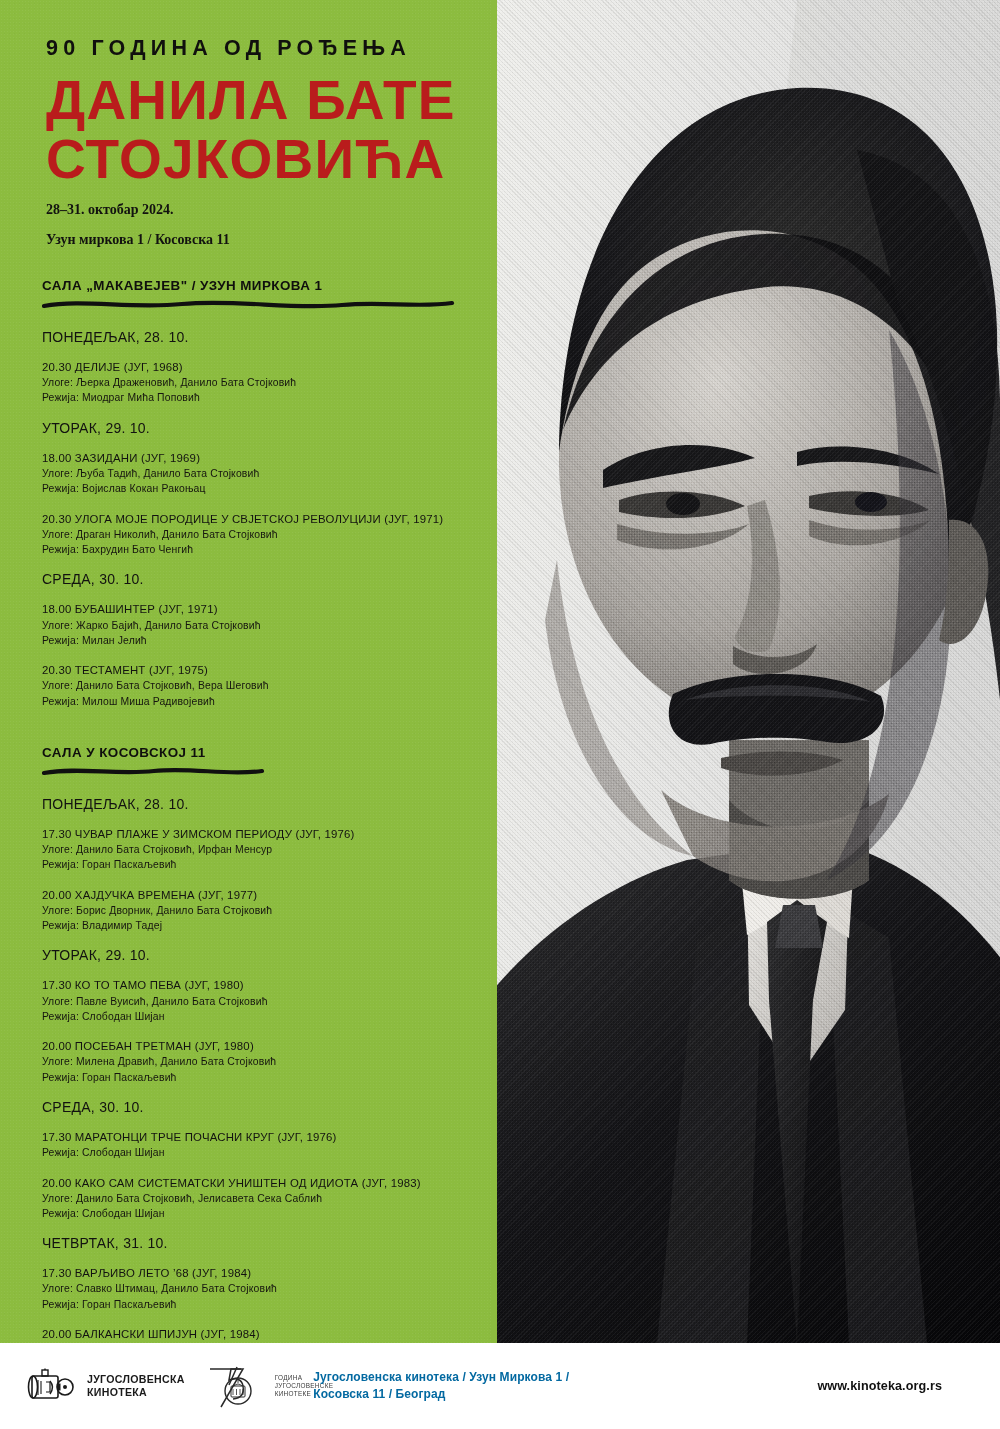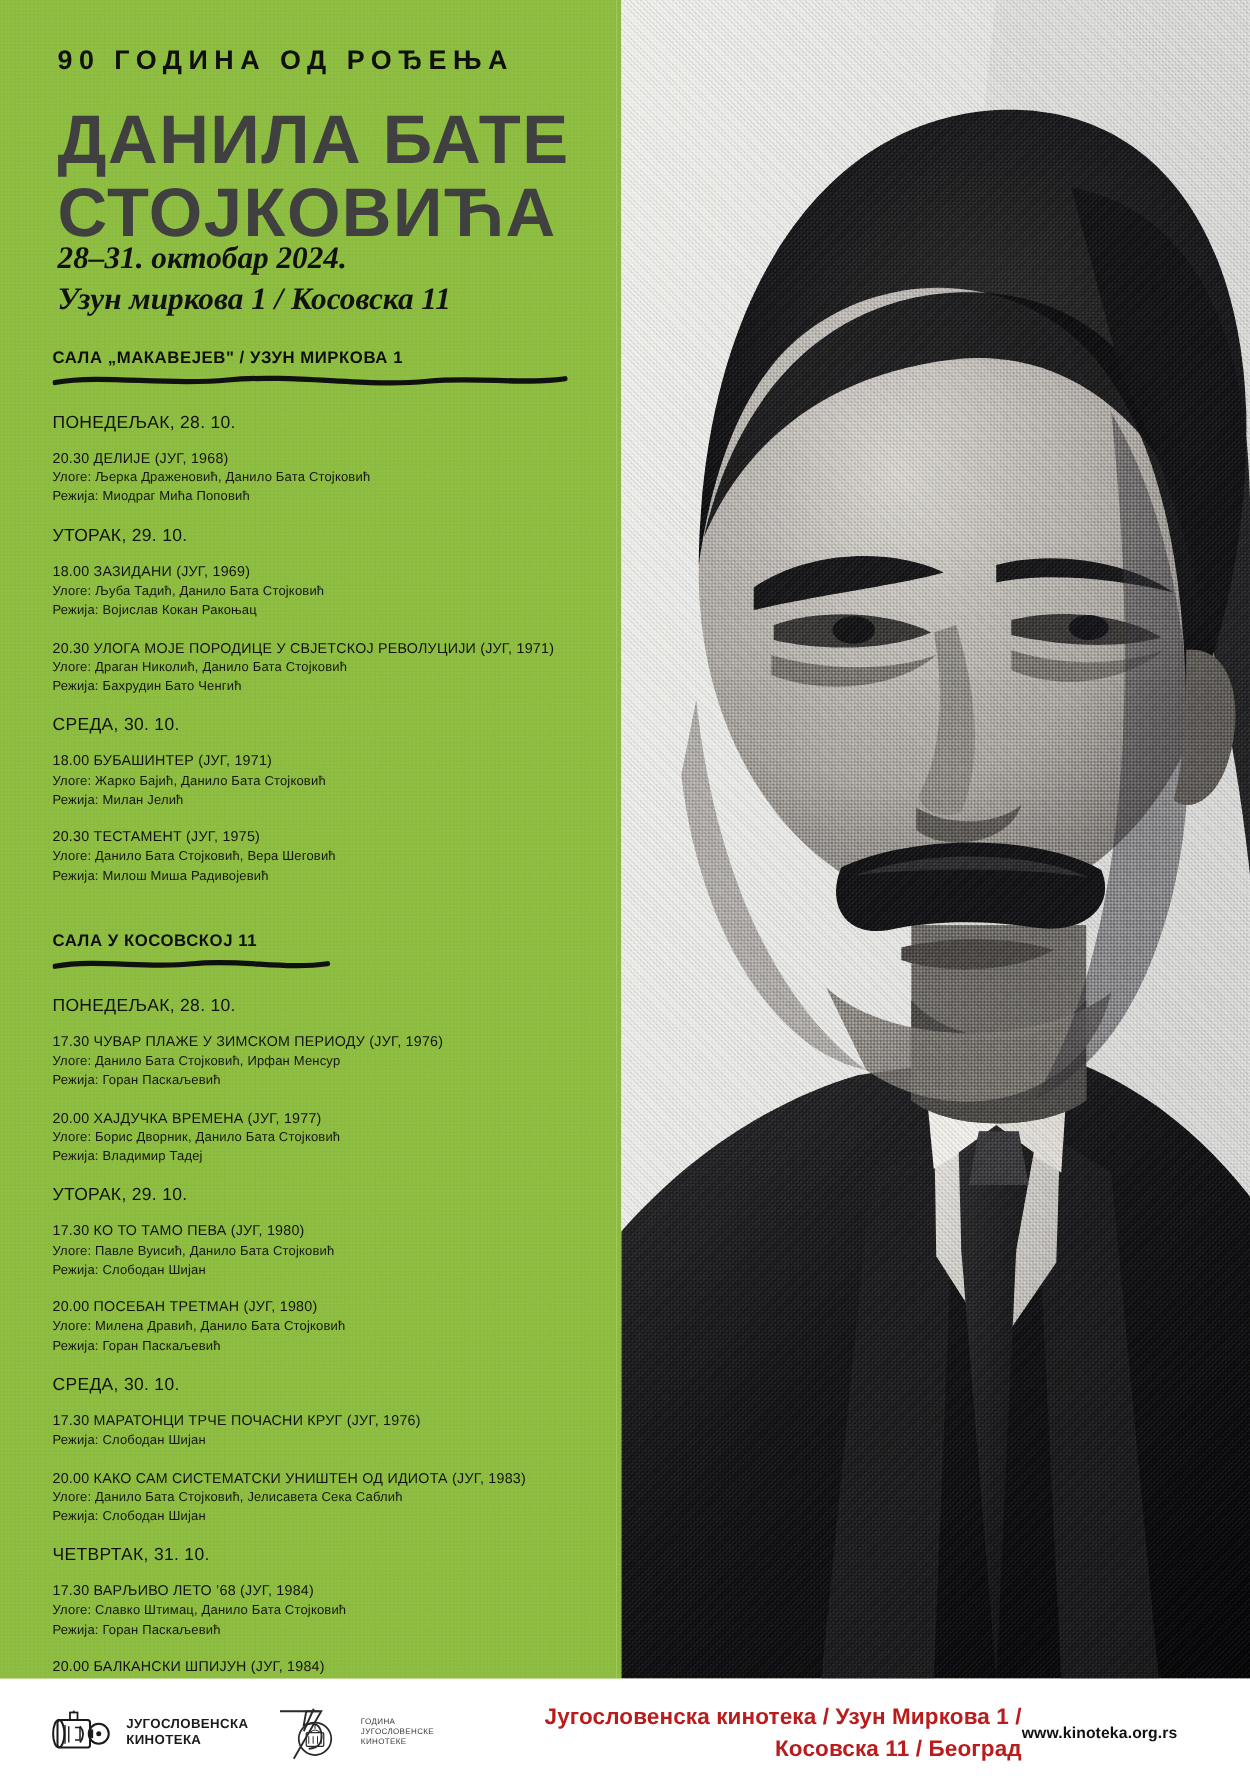--- a/index.html
+++ b/index.html
@@ -52,30 +52,30 @@
     opacity:.7;
   }
 
   
   .headline{position:absolute;left:46px;top:38px;width:430px;}
   .kicker{
     font-size:21.5px;font-weight:700;letter-spacing:5.2px;color:#10100e;
     line-height:1;white-space:nowrap;
   }
   .title{
-    font-size:55px;font-weight:700;letter-spacing:1.2px;color:#404040;
-    line-height:.99;margin-top:24px;white-space:nowrap;
+    font-size:55px;font-weight:700;letter-spacing:1.2px;color:#b91c1c;
+    line-height:.99;margin-top:13px;white-space:nowrap;
   }
   .title .l2{display:block;margin-top:5px;}
 
   .subblock{position:absolute;left:46px;top:190px;width:430px;}
   .subline{
     font-family:"Liberation Serif", serif;
-    font-style:italic;font-weight:700;
-    font-size:25px;color:#121210;line-height:1.33;white-space:nowrap;
+    font-weight:700;
+    font-size:14px;color:#121210;line-height:1.33;white-space:nowrap;margin-top:11px;
   }
 
   
   .program{position:absolute;left:42px;top:278px;width:430px;}
   .hall{margin-bottom:0;}
   .hall-title{
     font-size:13.4px;font-weight:700;letter-spacing:.45px;color:#0f0f0d;
     white-space:nowrap;
   }
   .squiggle{display:block;margin-top:4px;margin-bottom:16px;}
@@ -93,34 +93,34 @@
     line-height:1.47;
   }
   .hall-gap{height:22px;}
 
   
   .footer{
     position:absolute;left:0;top:1343px;width:1000px;height:86px;
     background:#ffffff;
     display:flex;align-items:center;
   }
-  .f-logos{display:flex;align-items:center;gap:22px;padding-left:40px;}
+  .f-logos{display:flex;align-items:center;gap:22px;padding-left:26px;}
   .logo-kinoteka{display:flex;align-items:center;gap:9px;}
   .logo-kin-text{
     font-size:10.6px;font-weight:700;line-height:1.22;color:#1a1a1a;
     letter-spacing:.3px;white-space:nowrap;
   }
   .logo-75{display:flex;align-items:center;gap:6px;}
   .logo-75-text{
     font-size:6.4px;font-weight:400;line-height:1.3;color:#3a3a3a;
     letter-spacing:.3px;white-space:nowrap;
   }
   .f-address{
-    flex:1;text-align:right;
-    font-size:18px;font-weight:700;line-height:1.45;color:#b91c1c;
+    flex:1;text-align:left;
+    font-size:12px;font-weight:700;line-height:1.45;color:#0369a1;
     letter-spacing:.1px;
     margin-left:-20px;
   }
   .f-web{
     padding-right:58px;
     font-size:12.6px;font-weight:700;color:#111;letter-spacing:.1px;
     white-space:nowrap;
   }
 </style>
 </head>

